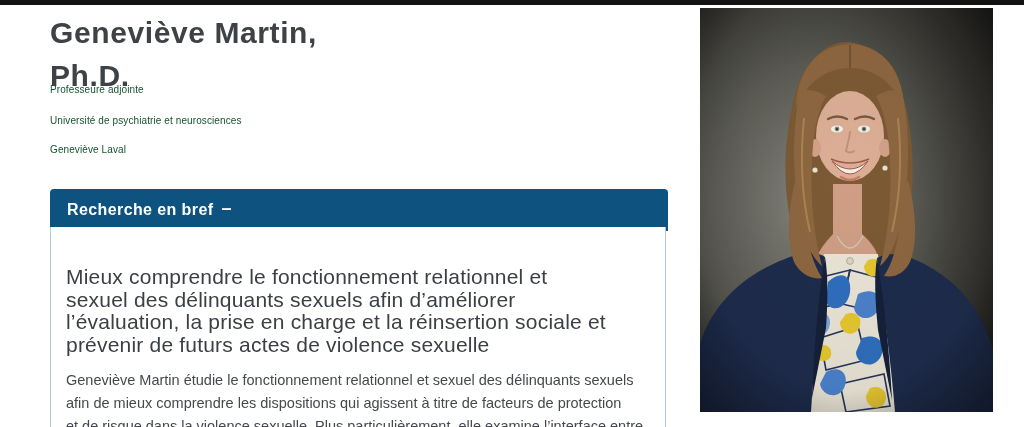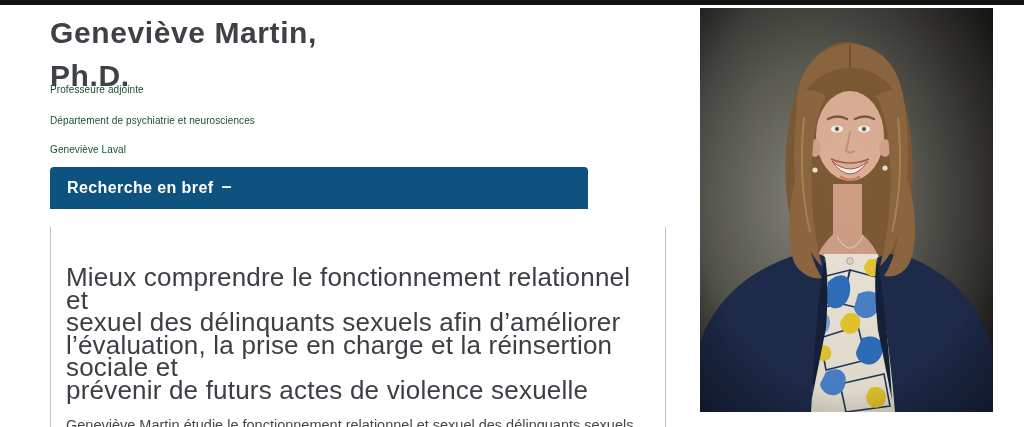--- a/index.html
+++ b/index.html
@@ -22,22 +22,22 @@
   }
   .profile-sub{
     position:absolute;left:50px;
     font-size:10px;color:#14532d;letter-spacing:0.1px;
   }
   .sub-title{top:84px;}
   .sub-dept{top:115px;}
   .sub-univ{top:144px;}
 
   .accordion-header{
-    position:absolute;left:50px;top:167px;
-    width:538px;height:42px;
+    position:absolute;left:50px;top:189px;
+    width:618px;height:42px;
     border-radius:4px 4px 0 0;
     display:flex;align-items:center;
     cursor:pointer;z-index:2;
   }
   .accordion-header .hdr-label{
     color:#ffffff;font-size:16px;font-weight:600;
     letter-spacing:0.4px;margin-left:17px;
   }
   .accordion-header .collapse-icon{
     color:#ffffff;font-size:18px;font-weight:700;
@@ -46,21 +46,21 @@
   .accordion-body{
     position:absolute;left:50px;top:227px;
     width:616px;height:220px;
     background:#ffffff;
     border-width:0 1px 1px 1px;border-style:solid;
     box-sizing:border-box;
     padding:39px 15px 0 15px;
     z-index:2;
   }
   .research-heading{
-    font-size:26px;line-height:22.5px;font-weight:500;
+    font-size:21px;line-height:22.5px;font-weight:500;
     color:#3c4045;letter-spacing:0.2px;
     white-space:pre-line;margin:0;
   }
   .research-paragraph{
     font-size:14.5px;line-height:23px;font-weight:400;
     color:#45484c;
     white-space:pre-line;margin:13px 0 0 0;
   }
   .photo-frame{
     position:absolute;left:700px;top:8px;
@@ -71,21 +71,21 @@
 </style>
 </head>
 <body>
 
 <div class="top-bar" style="background: rgb(18, 18, 18);"></div>
 
 <h1 class="profile-name">Geneviève Martin,
 Ph.D.</h1>
 
 <div class="profile-sub sub-title">Professeure adjointe</div>
-<div class="profile-sub sub-dept">Département de psychiatrie et neurosciences</div>
+<div class="profile-sub sub-dept">Université de psychiatrie et neurosciences</div>
 <div class="profile-sub sub-univ">Geneviève Laval</div>
 
 <div class="accordion-header" style="background: rgb(14, 82, 127);">
   <span class="hdr-label">Recherche en bref</span>
   <span class="collapse-icon">–</span>
 </div>
 
 <div class="accordion-body" style="border-color: rgb(185, 198, 214);">
   <h2 class="research-heading">Mieux comprendre le fonctionnement relationnel et
 sexuel des délinquants sexuels afin d’améliorer

